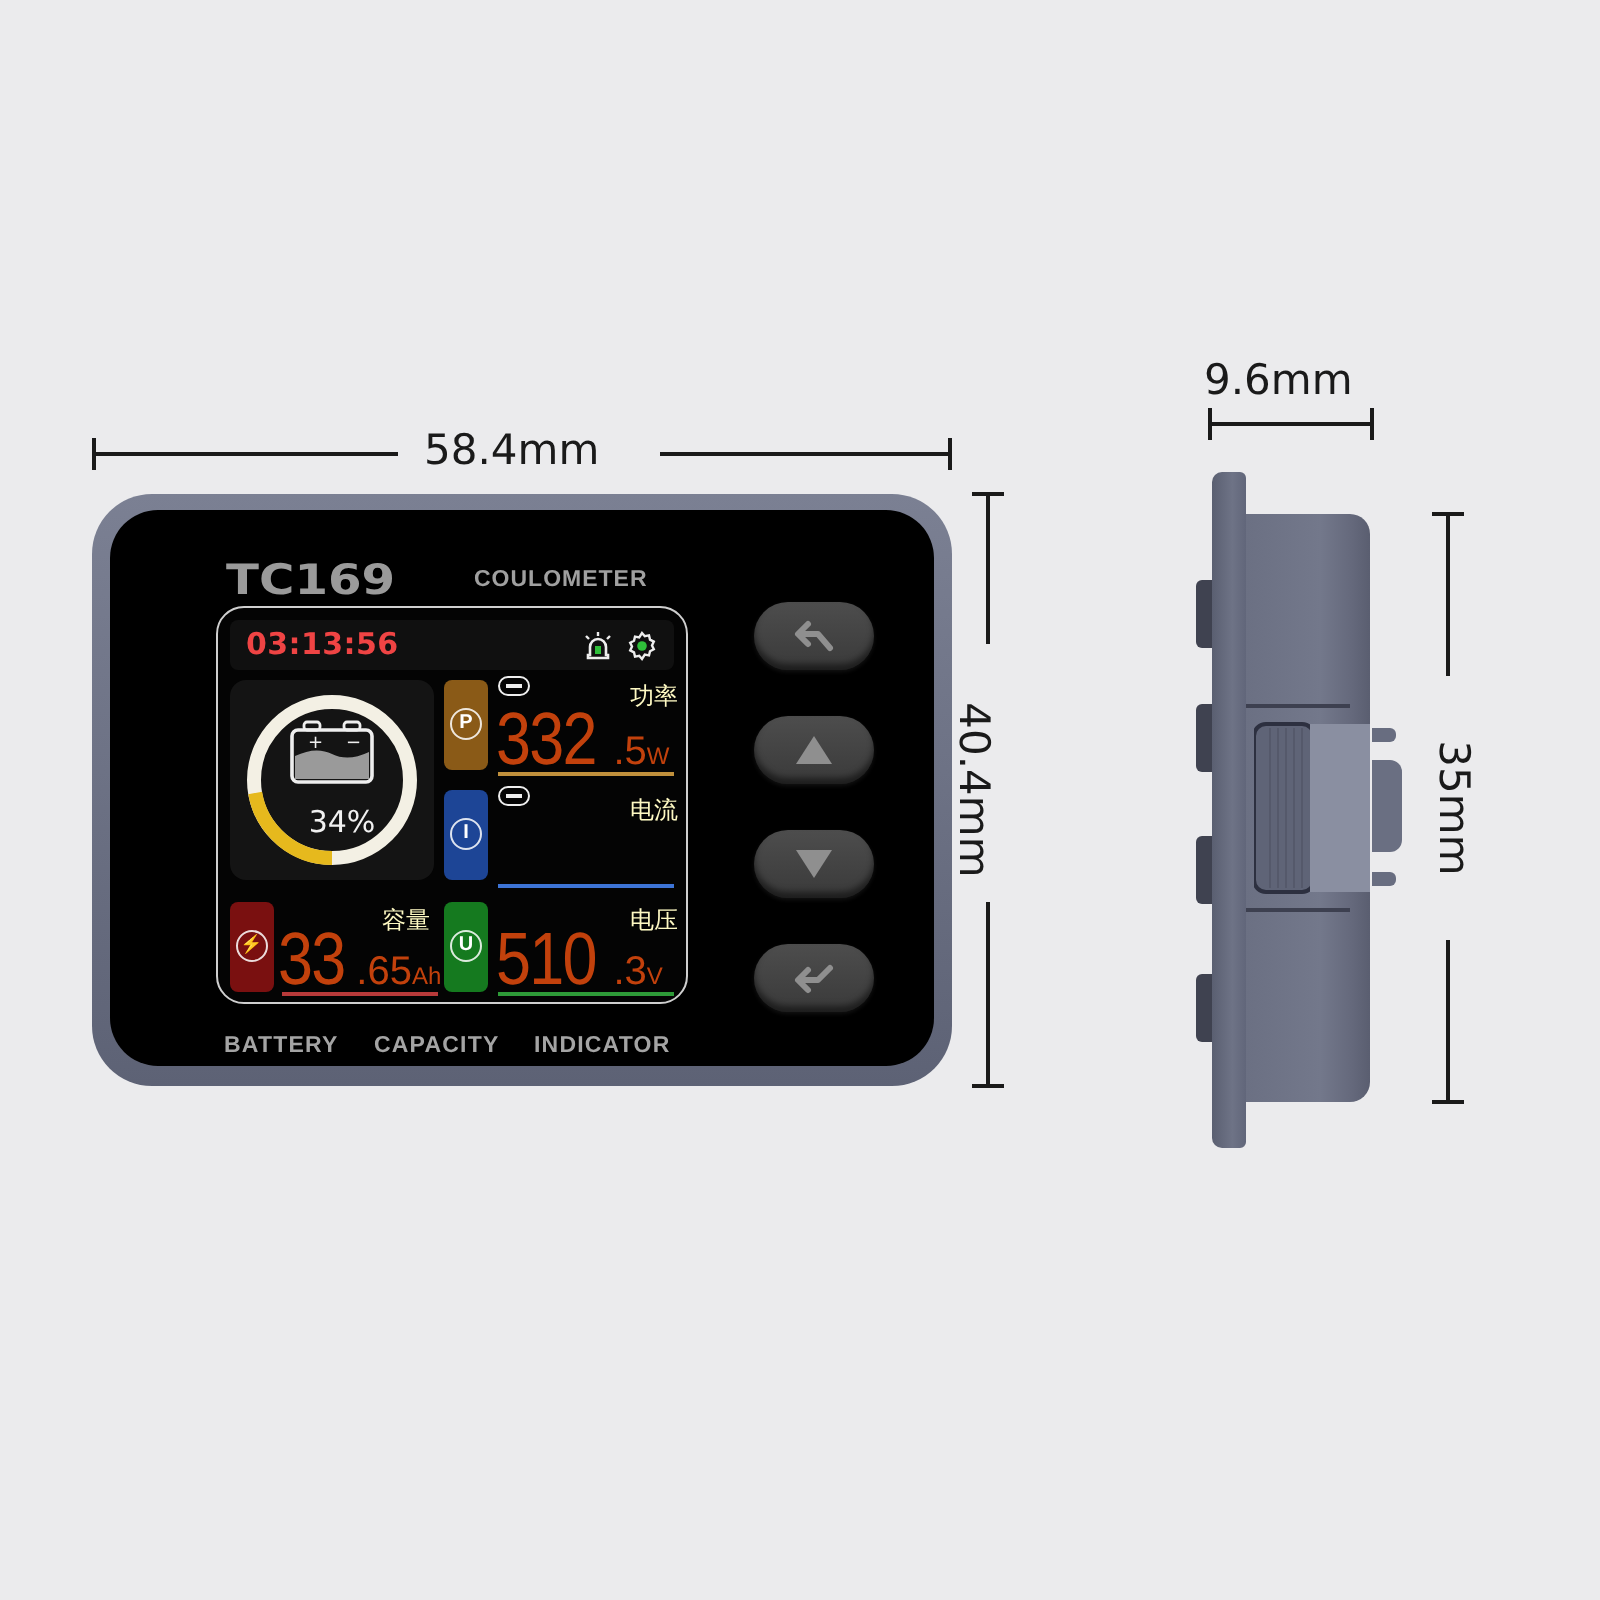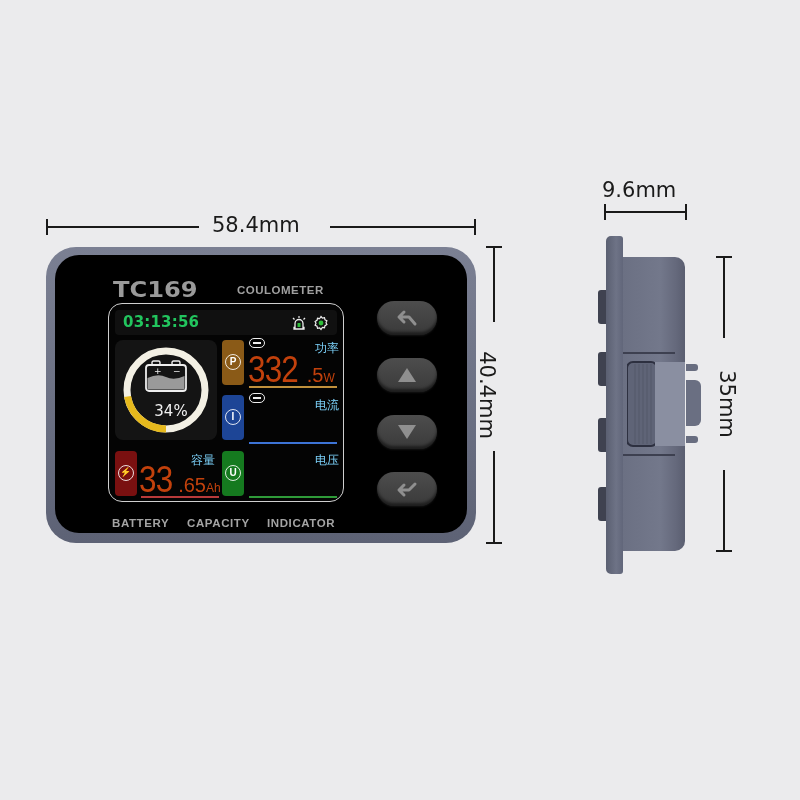--- a/index.html
+++ b/index.html
@@ -17,39 +17,39 @@
   .device { position: absolute; left: 46px; top: 247px; width: 430px; height: 296px; border-radius: 30px;
             background: linear-gradient(180deg, #7b8093 0%, #6c7184 50%, #5d6275 100%); }
   .bezel { position: absolute; left: 9px; top: 8px; right: 9px; bottom: 10px; border-radius: 24px; background: #000; }
   .brand { position: absolute; left: 58px; top: 23px; color: #9a9a9a; font-family: "DejaVu Sans", sans-serif; font-weight: bold; font-size: 21px; letter-spacing: 0px; transform: scaleX(1.15); transform-origin: left; }
   .brand-sub { position: absolute; left: 182px; top: 29px; color: #a0a0a0; font-family: "Liberation Sans", sans-serif; font-weight: bold; font-size: 11.5px; letter-spacing: 0.5px; text-align: center; }
   .footer-label { position: absolute; top: 262px; color: #a4a4a4; font-weight: bold; font-size: 11.5px; letter-spacing: 0.6px; }
 
   
   .screen { position: absolute; left: 53px; top: 48px; width: 236px; height: 199px; border: 1.5px solid #cfcfcf; border-radius: 14px; background: #040404; overflow: hidden; }
   .topbar { position: absolute; left: 6px; top: 6px; right: 6px; height: 25px; background: #101010; border-radius: 4px; }
-  .clock { position: absolute; left: 8px; top: 3px; color: #22c55e; font-family: "DejaVu Sans", sans-serif; font-weight: bold; font-size: 15px; letter-spacing: 0.2px; }
+  .clock { position: absolute; left: 8px; top: 3px; color: #ef4444; font-family: "DejaVu Sans", sans-serif; font-weight: bold; font-size: 15px; letter-spacing: 0.2px; }
   .alarm-icon { position: absolute; right: 30px; top: 5px; width: 16px; height: 16px; }
   .gear-icon { position: absolute; right: 8px; top: 5px; width: 16px; height: 16px; }
 
   .gauge-panel { position: absolute; left: 6px; top: 36px; width: 102px; height: 100px; background: #141414; border-radius: 8px; }
   .gauge { position: absolute; left: 4px; top: 3px; width: 94px; height: 94px; }
   .pct { position: absolute; left: 0; width: 112px; top: 62px; text-align: center; color: #f0f0f0; font-size: 15px; font-family: "DejaVu Sans", sans-serif; }
 
   .tile { position: absolute; width: 22px; border-radius: 4px; }
   .tile .badge { position: absolute; left: 3px; width: 16px; height: 16px; border-radius: 50%; border: 1.5px solid rgba(255,255,255,0.85); color: #fff; font-size: 10px; text-align: center; line-height: 13px; font-weight: bold; }
 
   .neg { position: absolute; width: 16px; height: 10px; border: 1.5px solid #eee; border-radius: 6px; }
   .neg::after { content: ""; position: absolute; left: 3px; right: 3px; top: 3px; height: 1.5px; background: #eee; }
 
   .val { position: absolute; color: #c2410c; font-family: "Liberation Sans", sans-serif; white-space: nowrap; line-height: 1; }
   .val .big { font-size: 37px; letter-spacing: -1px; transform: scaleX(0.85); display: inline-block; transform-origin: left bottom; }
   .val .small { font-size: 20px; }
   .val .unit { font-size: 12px; }
-  .cn { position: absolute; color: #7dd3fc; font-size: 12px; font-family: Liberation Sans, sans-serif; }
+  .cn { position: absolute; color: #fef9c3; font-size: 12px; font-family: Liberation Sans, sans-serif; }
   .uline { position: absolute; height: 2px; }
 
   
   .btn { position: absolute; left: 322px; width: 60px; height: 34px; border-radius: 17px; background: linear-gradient(180deg, #4d4d4d, #3a3a3a); box-shadow: inset 0 -3px 3px rgba(0,0,0,0.5), 0 1px 2px rgba(255,255,255,0.07); display: flex; align-items: center; justify-content: center; }
   .btn svg { width: 24px; height: 20px; }
 
   
   .side-flange { position: absolute; left: 606px; top: 236px; width: 17px; height: 338px; border-radius: 5px 3px 3px 5px; background: linear-gradient(90deg, #5a5f71, #6e7386 60%, #61667a); }
   .side-body { position: absolute; left: 623px; top: 257px; width: 62px; height: 294px; border-radius: 0 10px 10px 0; background: linear-gradient(90deg, #6b7083, #73788b 60%, #65697c 85%, #5a5e70); }
   .side-btn { position: absolute; left: 598px; width: 9px; height: 34px; border-radius: 3px 0 0 3px; background: #3f4250; }
@@ -144,20 +144,23 @@
       <div class="cn" style="left:82px; top:148px;">容量</div>
       <div class="val" style="left:30px; top:157px;">
         <span class="big">33</span><span class="small">.65</span><span class="unit">Ah</span>
       </div>
       <div class="uline" style="left:32px; top:192px; width:78px; background:#b83a3a;"></div>
 
       <div class="tile" style="left:113px; top:147px; height:45px; background:#157a1f;">
         <div class="badge" style="top:14px;">U</div>
       </div>
       <div class="cn" style="left:206px; top:148px;">电压</div>
+      <div class="val" style="left:139px; top:157px;">
+        <span class="big">510</span><span class="small">.3</span><span class="unit">V</span>
+      </div>
       <div class="uline" style="left:140px; top:192px; width:88px; background:#2e9a38;"></div>
     </div>
 
     <div class="btn" style="top:46px;">
       <svg viewBox="0 0 24 20">
           <path d="M20 16 L14 9 H5 M9 4 L4 9 L9 14" fill="none" stroke="#8f8f8f" stroke-width="3" stroke-linecap="round" stroke-linejoin="round"></path>
         </svg>
     </div>
     <div class="btn" style="top:103px;">
       <svg viewBox="0 0 24 20">

